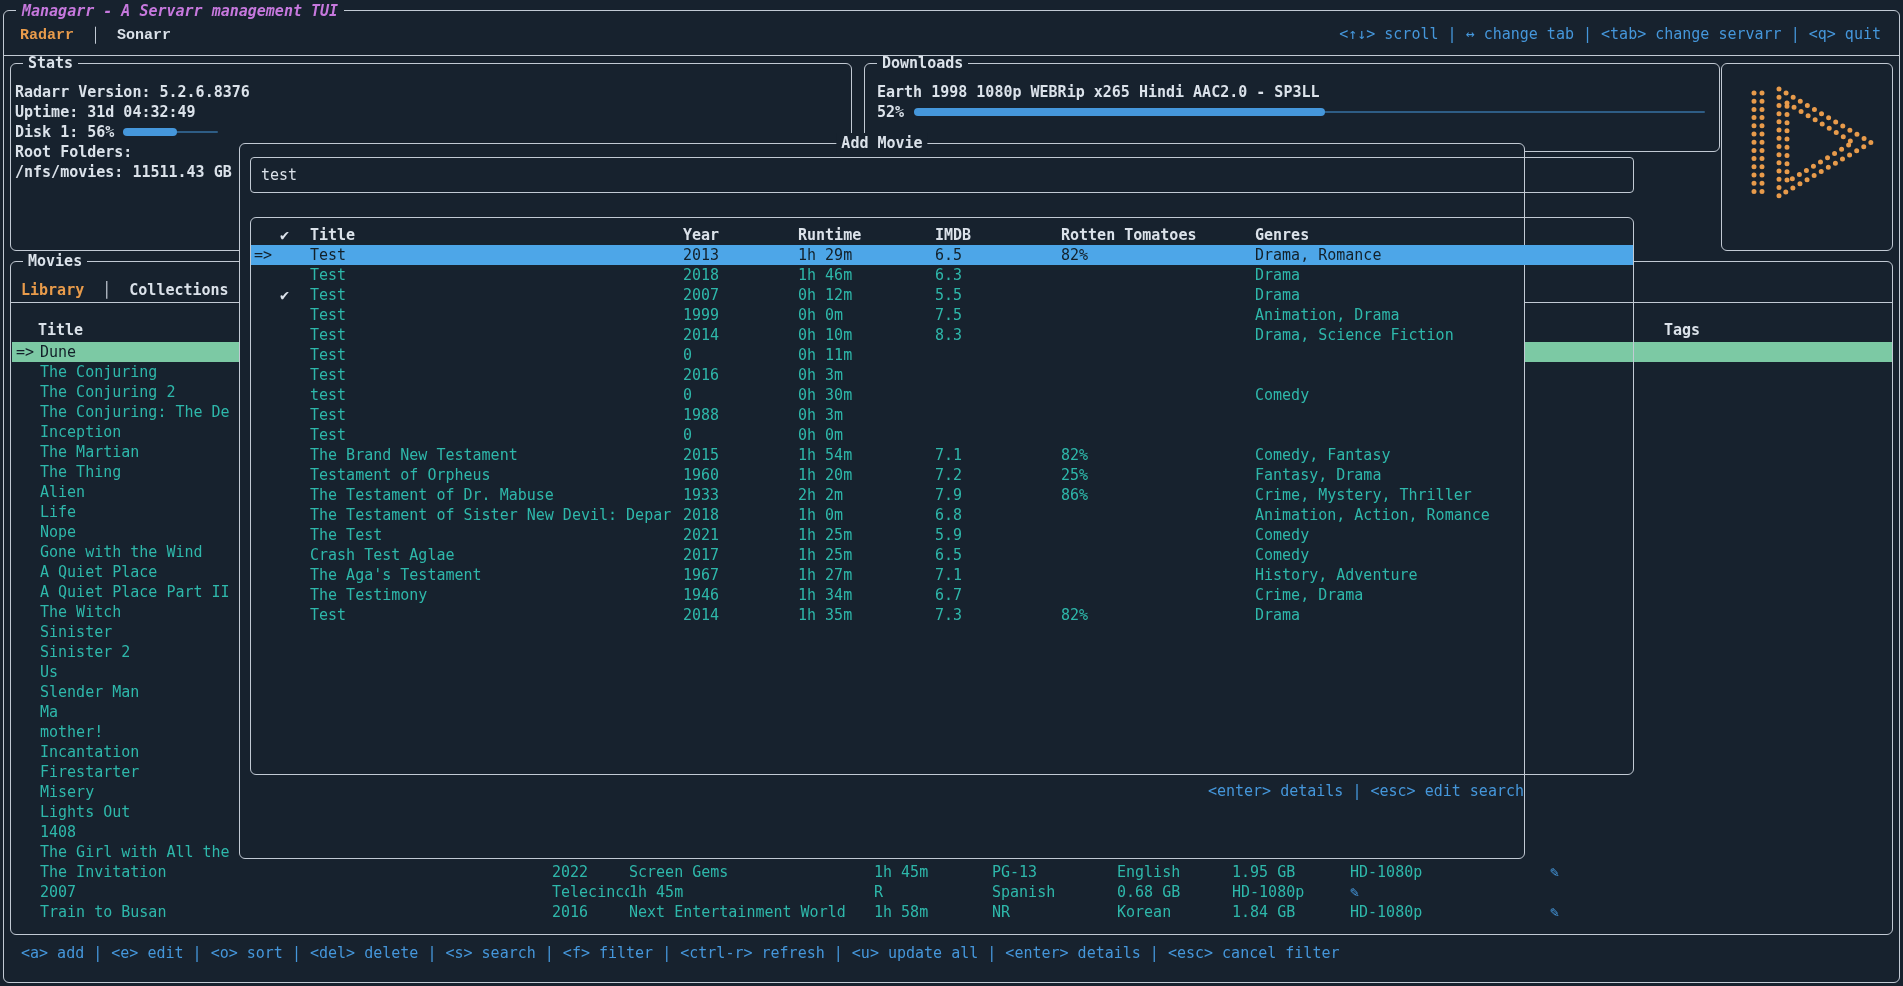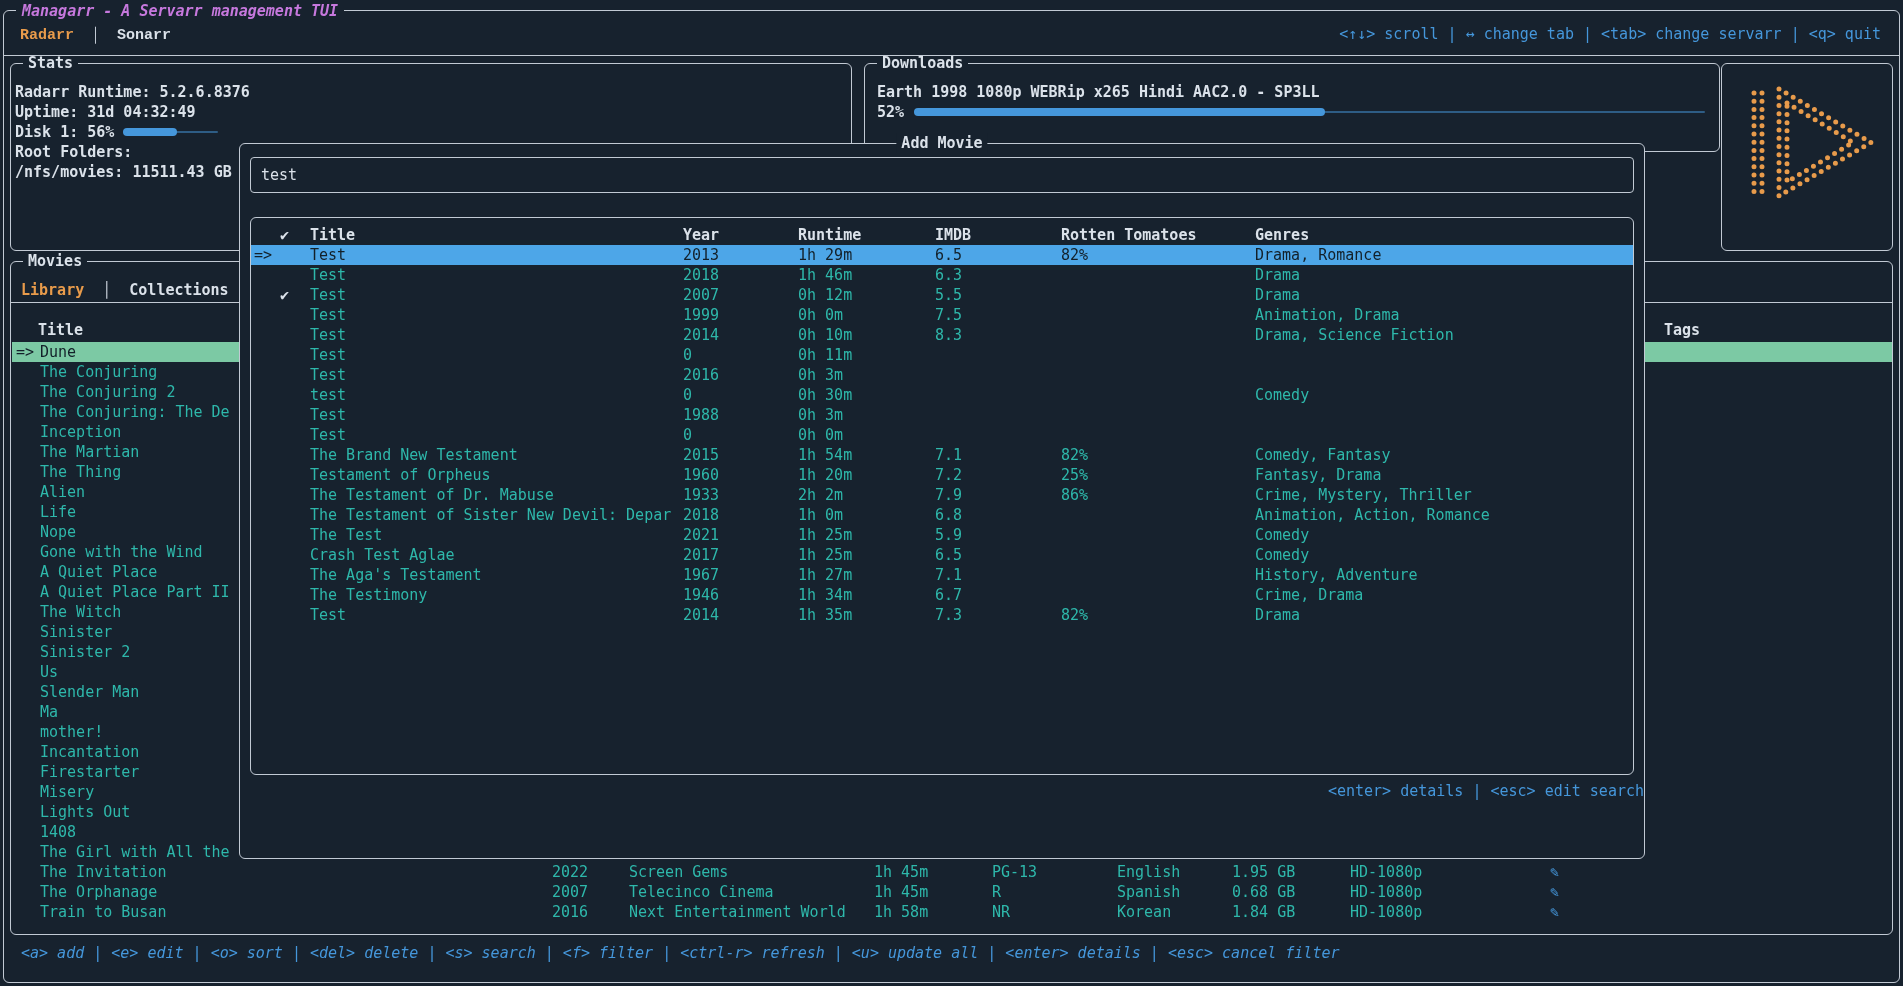--- a/index.html
+++ b/index.html
@@ -66,24 +66,24 @@
   .movie-row { display:grid;
     grid-template-columns:28px 512px 77px 245px 118px 125px 115px 118px 200px 1fr;
     height:20px; line-height:20px; }
   .movie-row span { overflow:hidden; white-space:nowrap; color:var(--teal,#2eb8ab); }
   .movie-row .marker { padding-left:4px; }
   .movie-row .icon-cell { color:var(--blue,#4597db); }
   .movie-row.selected { background:var(--green,#7cc9a4); }
   .movie-row.selected span { color:var(--seltext,#132029); }
 
   
-  #bottom-help { position:absolute; left:21px; top:943px; height:20px; z-index:3;font-style:italic; }
+  #bottom-help { position:absolute; left:21px; top:943px; height:20px; z-index:3; }
 
   
-  #add-movie-modal { left:239px; top:143px; width:1406px; height:716px;
+  #add-movie-modal { left:239px; top:143px; width:1286px; height:716px;
                      background:var(--background,#17222e); z-index:10; }
   #am-search { position:absolute; left:10px; top:13px; width:1384px; height:36px;
                background:transparent; border:1px solid var(--border,#c2cad4); border-radius:4px;
                color:var(--text,#dbe2ea); font-family:inherit; font-size:inherit;
                padding:0 10px; outline:none; }
   #am-table { left:10px; top:73px; width:1384px; height:558px; }
   .amr { display:grid;
     grid-template-columns:26px 30px 373px 115px 137px 126px 194px 1fr;
     height:20px; line-height:20px; padding-left:2px; }
   .amr span { overflow:hidden; white-space:nowrap; padding-left:1px; color:var(--teal,#2eb8ab); }
@@ -104,21 +104,21 @@
   <span class="tab c-orange">Radarr</span>
   <span class="tab-sep">│</span>
   <span class="tab c-white">Sonarr</span>
 </div>
 <div id="top-help" class="c-blue">&lt;↑↓&gt; scroll | ↔ change tab | &lt;tab&gt; change servarr | &lt;q&gt; quit</div>
 <div id="header-underline"></div>
 
 <div class="box" id="stats-box">
   <div class="box-title">Stats</div>
   <div class="content">
-    <div><span>Radarr Runtime:</span> <span>5.2.6.8376</span></div>
+    <div><span>Radarr Version:</span> <span>5.2.6.8376</span></div>
     <div><span>Uptime:</span> <span>31d 04:32:49</span></div>
     <div class="disk-row">
       <span>Disk 1: 56%</span>
       <span class="bar">
         <span class="bar-track"></span>
         <span class="bar-fill" style="width: 56%;"></span>
       </span>
     </div>
     <div>Root Folders:</div>
     <div>/nfs/movies: 11511.43 GB</div>
@@ -509,21 +509,20 @@
         <span>1h 45m</span>
         <span>PG-13</span>
         <span>English</span>
         <span>1.95 GB</span>
         <span>HD-1080p</span>
         <span class="icon-cell">✎</span>
       </div>
 
       <div class="movie-row">
         <span class="marker"></span>
-        <span>The Orphanage</span>
         <span>2007</span>
         <span>Telecinco Cinema</span>
         <span>1h 45m</span>
         <span>R</span>
         <span>Spanish</span>
         <span>0.68 GB</span>
         <span>HD-1080p</span>
         <span class="icon-cell">✎</span>
       </div>
 

